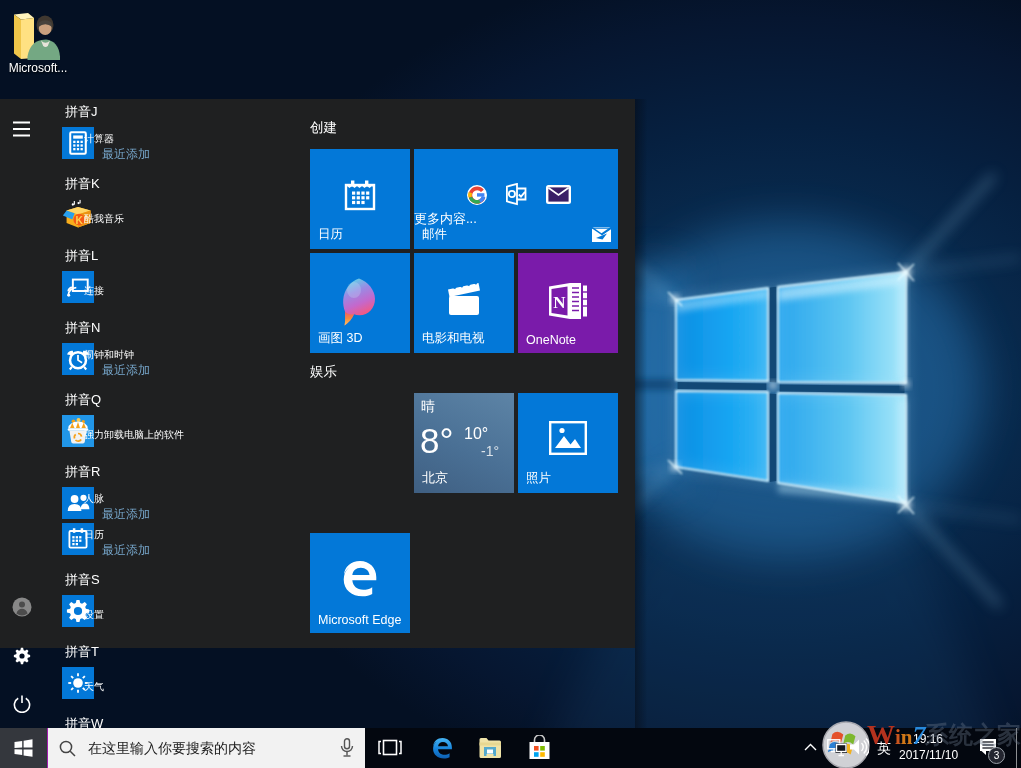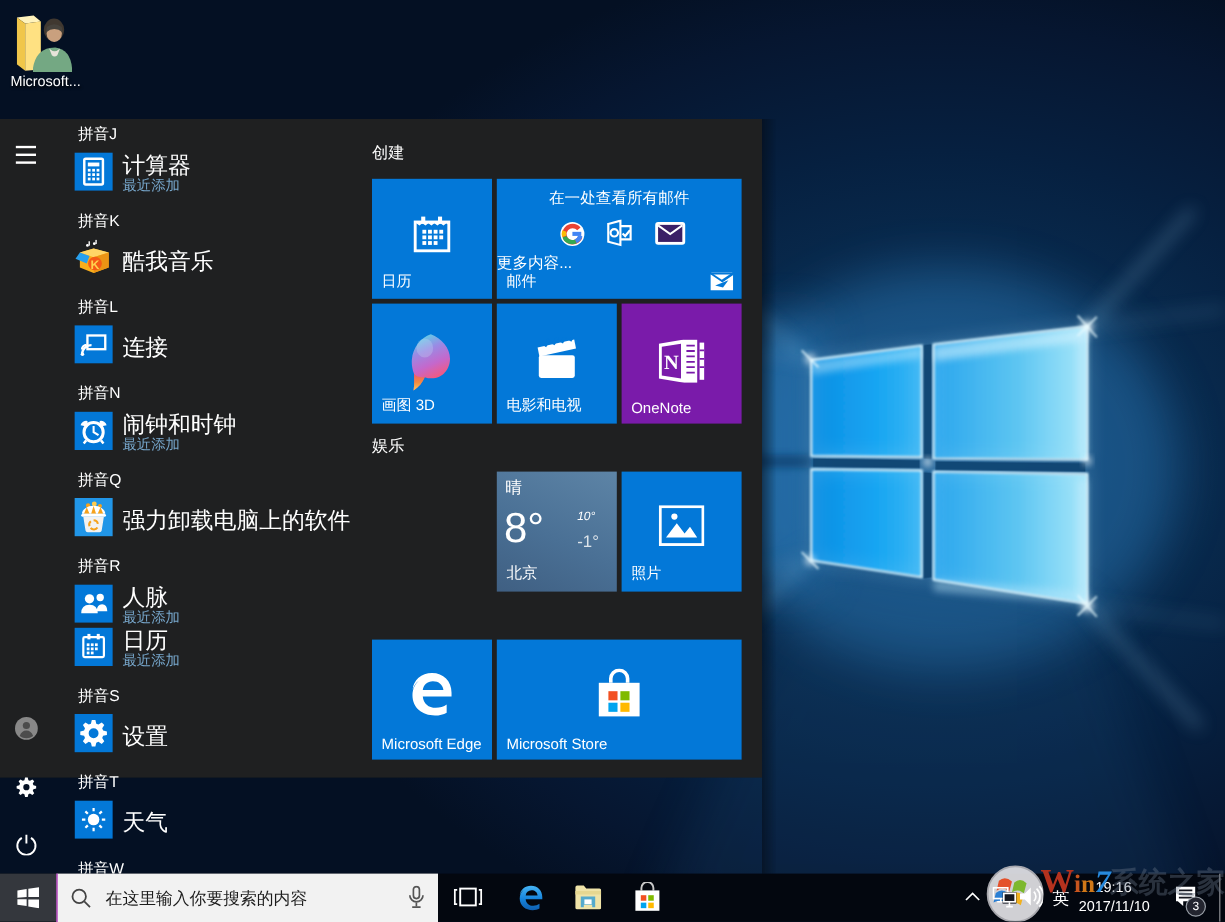--- a/index.html
+++ b/index.html
@@ -3,21 +3,21 @@
 <meta charset="utf-8">
 <style>
   html,body{margin:0;padding:0;}
   body{width:1021px;height:768px;overflow:hidden;font-family:"Liberation Sans",sans-serif;background:#07101c;}
   .abs{position:absolute;}
   #stage{position:relative;width:1021px;height:768px;overflow:hidden;}
   
   #menu{position:absolute;left:0;top:99px;width:635px;height:549px;background:#1f2021;}
   .gl{position:absolute;color:#fff;font-size:13px;height:14px;line-height:14px;left:65px;}
   .ai{position:absolute;left:62px;width:32px;height:32px;}
-  .an{position:absolute;left:102px;color:#fff;font-size:19px;line-height:15px;white-space:nowrap;}
+  .an{position:absolute;left:84px;color:#fff;font-size:10px;line-height:15px;white-space:nowrap;}
   .ar{position:absolute;left:102px;color:#77a7cc;font-size:12px;line-height:14px;white-space:nowrap;}
   
   .tile{position:absolute;width:100px;height:100px;background:#0378d8;}
   .tile .tl{position:absolute;left:8px;bottom:6px;color:#fff;font-size:12.5px;white-space:nowrap;}
   .thead{position:absolute;color:#fff;font-size:13.5px;}
   
   #bar{position:absolute;left:0;top:728px;width:1021px;height:40px;background:#03070f;}
   #sbox{position:absolute;left:47px;top:728px;width:318px;height:52px;background:#f2f2f2;border-left:1px solid #a21caf;box-sizing:border-box;}
   #sbox span{position:absolute;left:40px;top:12px;font-size:14px;color:#1c1c1c;white-space:nowrap;}
   .trayt{position:absolute;color:#fff;font-size:12px;white-space:nowrap;}
@@ -301,21 +301,20 @@
             <rect x="19.4" y="19.2" width="3.2" height="3.2"></rect>
             <rect x="24.1" y="19.2" width="3.2" height="3.2"></rect>
             <rect x="10" y="23.9" width="3.2" height="3.2"></rect>
             <rect x="14.7" y="23.9" width="3.2" height="3.2"></rect>
             <rect x="19.4" y="23.9" width="3.2" height="3.2"></rect>
           </g>
         </svg>
       <div class="tl">日历</div>
     </div>
     <div class="tile" style="left:414px;top:50px;width:204px">
-      <div class="abs" style="left:0;top:7px;width:204px;text-align:center;color:#fff;font-size:13px;">在一处查看所有邮件</div>
       <svg class="abs" style="left:52px;top:34px" width="106" height="24" viewBox="0 0 106 24">
         <circle cx="11" cy="12" r="10" fill="#fff"></circle>
         <g fill="none" stroke-width="3.6">
           <path d="M16.4 7.8 a6.8 6.8 0 1 0 1.2 6.6" stroke="#ea4335" fill="none"></path>
           <path d="M4.4 14.3 a6.8 6.8 0 0 0 9.4 3.8" stroke="#34a853"></path>
           <path d="M4.2 14 a6.8 6.8 0 0 1 0.1 -4.4" stroke="#fbbc05"></path>
           <path d="M13.8 18.1 a6.8 6.8 0 0 0 3.8 -4.6" stroke="#4285f4"></path>
         </g>
         <rect x="11" y="10.2" width="7.4" height="3.4" fill="#4285f4"></rect>
         <g transform="translate(40,0)" fill="none" stroke="#fff" stroke-width="1.8">
@@ -394,50 +393,37 @@
         <path d="M0 3.5 L21 0 L21 36 L0 32.5 z" fill="#fff"></path>
         <path d="M2.5 6 L18.5 3.5 L18.5 32.5 L2.5 30 z" fill="#7a1baa"></path>
         <text x="10.5" y="24.5" font-size="17" font-weight="bold" fill="#fff" text-anchor="middle" font-family="Liberation Serif">N</text>
       </svg>
       <div class="tl">OneNote</div>
     </div>
     <div class="thead" style="left:310px;top:264px">娱乐</div>
     <div class="tile" style="left:414px;top:294px;background:linear-gradient(205deg,#5d84a6,#4a7095 55%,#3f5f82)">
       <div class="abs" style="left:7px;top:5px;color:#fff;font-size:14px;">晴</div>
       <div class="abs" style="left:6px;top:28px;color:#fff;font-size:35px;font-weight:300;">8°</div>
-      <div class="abs" style="left:67px;top:32px;color:#fff;font-size:10px;font-style:italic;">10°</div>
+      <div class="abs" style="left:50px;top:32px;color:#fff;font-size:16px;">10°</div>
       <div class="abs" style="left:67px;top:50px;color:#dde4ea;font-size:14px;">-1°</div>
       <div class="tl" style="font-size:13px">北京</div>
     </div>
     <div class="tile" style="left:518px;top:294px">
       <svg class="abs" style="left:31px;top:28px" width="38" height="34" viewBox="0 0 38 34">
         <rect x="1.2" y="1.2" width="35.6" height="31.6" fill="none" stroke="#fff" stroke-width="2.4"></rect>
         <path d="M6 27 l9 -12 l6.5 8.5 l4.5 -5.5 l6 9z" fill="#fff"></path>
         <circle cx="13" cy="9.5" r="2.6" fill="#fff"></circle>
       </svg>
       <div class="tl">照片</div>
     </div>
     <div class="tile" style="left:310px;top:434px">
       <svg class="abs" style="left:31px;top:26px" width="38" height="40" viewBox="0 0 42 44">
         <path d="M21 2 C31.5 2 39 9.5 39 20 l0 3.5 -26.5 0 c0.6 6.5 5.2 10.5 12 10.5 c3.8 0 7.3 -1.1 10 -3 l0 7.5 c-2.9 1.7 -6.6 2.6 -10.8 2.6 C12 41.1 3 34 3 22.5 c0 -5.6 2.3 -10.3 6 -13.6 C5.5 11.5 3.8 15 3.2 17.5 C3.6 8.7 11.3 2 21 2 z M31.5 17.5 c-0.5 -4.8 -4.3 -8 -9.6 -8 c-5.4 0 -8.7 3.4 -9.4 8 z" fill="#fff"></path>
       </svg>
       <div class="tl">Microsoft Edge</div>
-    </div>
-    <div class="tile" style="left:414px;top:434px;width:204px">
-      <svg class="abs" style="left:80px;top:24px" width="44" height="44" viewBox="0 0 44 44">
-        <path d="M15 12 v-3.5 a7 7 0 0 1 14 0 v3.5" fill="none" stroke="#fff" stroke-width="3"></path>
-        <rect x="5" y="12" width="34" height="28" fill="#fff"></rect>
-        <g>
-            <rect x="13" y="19" width="7.6" height="7.6" fill="#f25022"></rect>
-            <rect x="23" y="19" width="7.6" height="7.6" fill="#7fba00"></rect>
-            <rect x="13" y="28.6" width="7.6" height="7.6" fill="#00a4ef"></rect>
-            <rect x="23" y="28.6" width="7.6" height="7.6" fill="#ffb900"></rect>
-          </g>
-      </svg>
-      <div class="tl">Microsoft Store</div>
     </div>
   </div>
 
   <div id="bar"></div>
   <div class="abs" style="left:0;top:728px;width:47px;height:40px;background:#34373d;"></div>
   <svg class="abs" style="left:14px;top:739px" width="19" height="18" viewBox="0 0 19 18">
     <g fill="#fff">
       <polygon points="0.5,3.1 8.2,1.9 8.2,8.6 0.5,9.1"></polygon>
       <polygon points="9.6,1.7 18.5,0.3 18.5,8.4 9.6,8.5"></polygon>
       <polygon points="0.5,10.3 8.2,10.4 8.2,16.1 0.5,15"></polygon>

